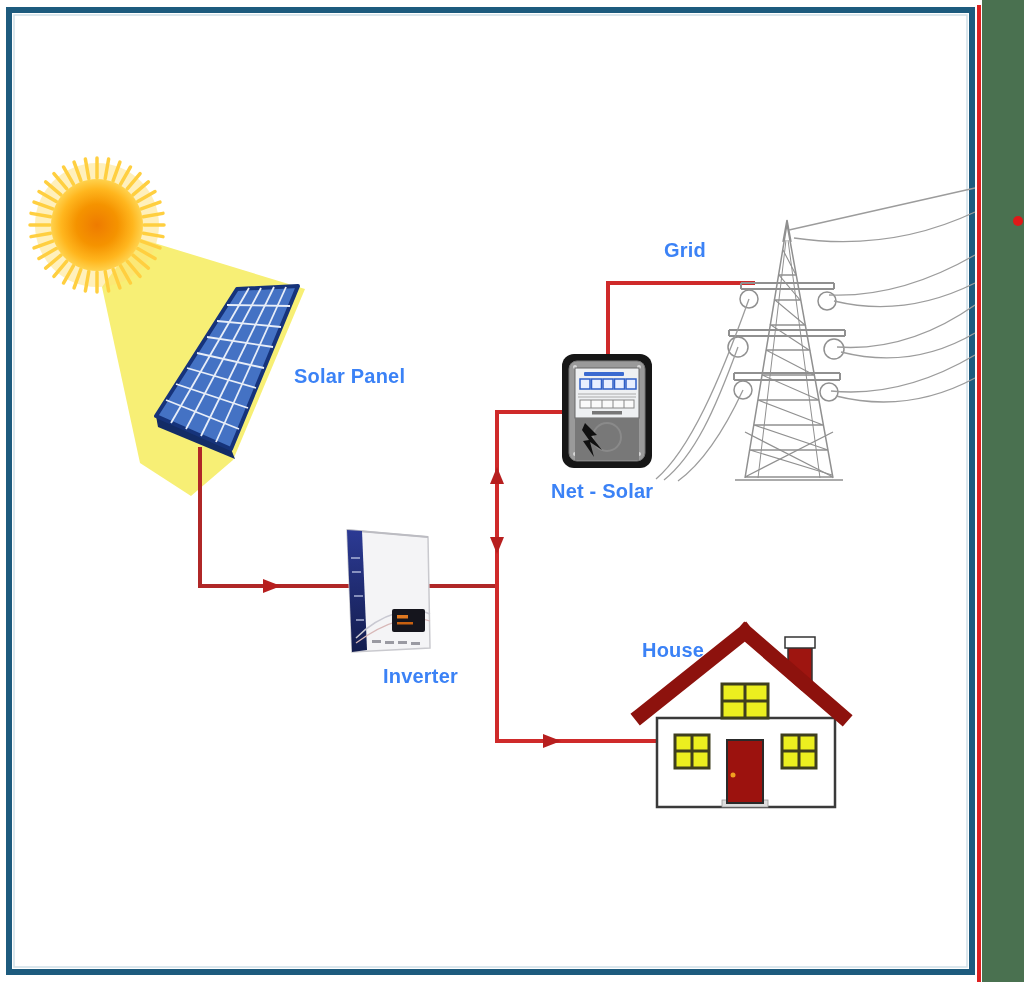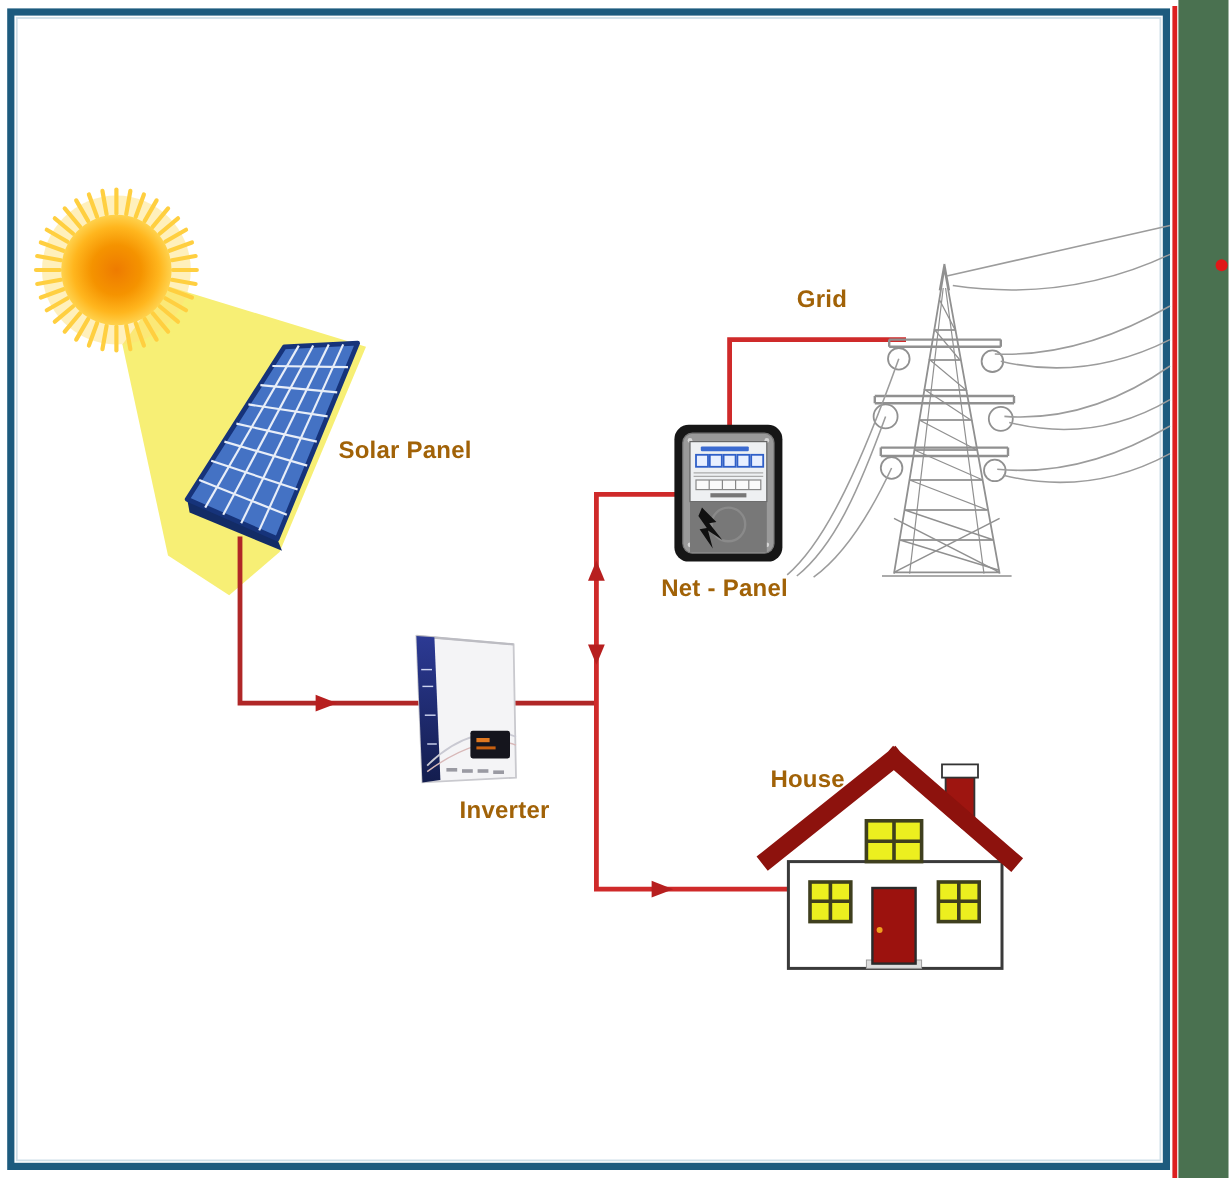--- a/index.html
+++ b/index.html
@@ -1,21 +1,21 @@
 <!DOCTYPE html>
 <html><head>
 <meta charset="utf-8">
 <style>
   html,body{margin:0;padding:0;background:#ffffff;}
   .canvas{position:relative;width:1024px;height:982px;background:#ffffff;overflow:hidden;
           font-family:"Liberation Sans", sans-serif;}
   .scene{position:absolute;left:0;top:0;}
-  .diagram-label{position:absolute;font-weight:bold;font-size:20px;color:#a16207;
+  .diagram-label{position:absolute;font-weight:bold;font-size:20px;color:#3b82f6;
                  white-space:nowrap;letter-spacing:0.2px;}
-  .lbl-solar{left:282px;top:365px;}
+  .lbl-solar{left:294px;top:365px;}
   .lbl-grid{left:664px;top:239px;}
   .lbl-netmeter{left:551px;top:480px;}
   .lbl-inverter{left:351px;top:665px;margin-left:32px;}
   .lbl-house{left:642px;top:639px;}
 </style>
 </head>
 <body>
 
 <div class="canvas">
 
@@ -222,17 +222,17 @@
     <rect x="722" y="800" width="46" height="7" fill="#dddddd" stroke="#999" stroke-width="0.8"></rect>
     <g>
       <rect x="727" y="740" width="36" height="63" fill="#9c120e" stroke="#2a2a2a" stroke-width="2"></rect>
       <circle cx="733" cy="775" r="2.5" fill="#f0a020"></circle>
     </g>
   </g>
 </svg>
 
 <div class="diagram-label lbl-solar">Solar Panel</div>
 <div class="diagram-label lbl-grid">Grid</div>
-<div class="diagram-label lbl-netmeter">Net - Panel</div>
+<div class="diagram-label lbl-netmeter">Net - Solar</div>
 <div class="diagram-label lbl-inverter">Inverter</div>
 <div class="diagram-label lbl-house">House</div>
 
 </div>
 
 </body></html>

